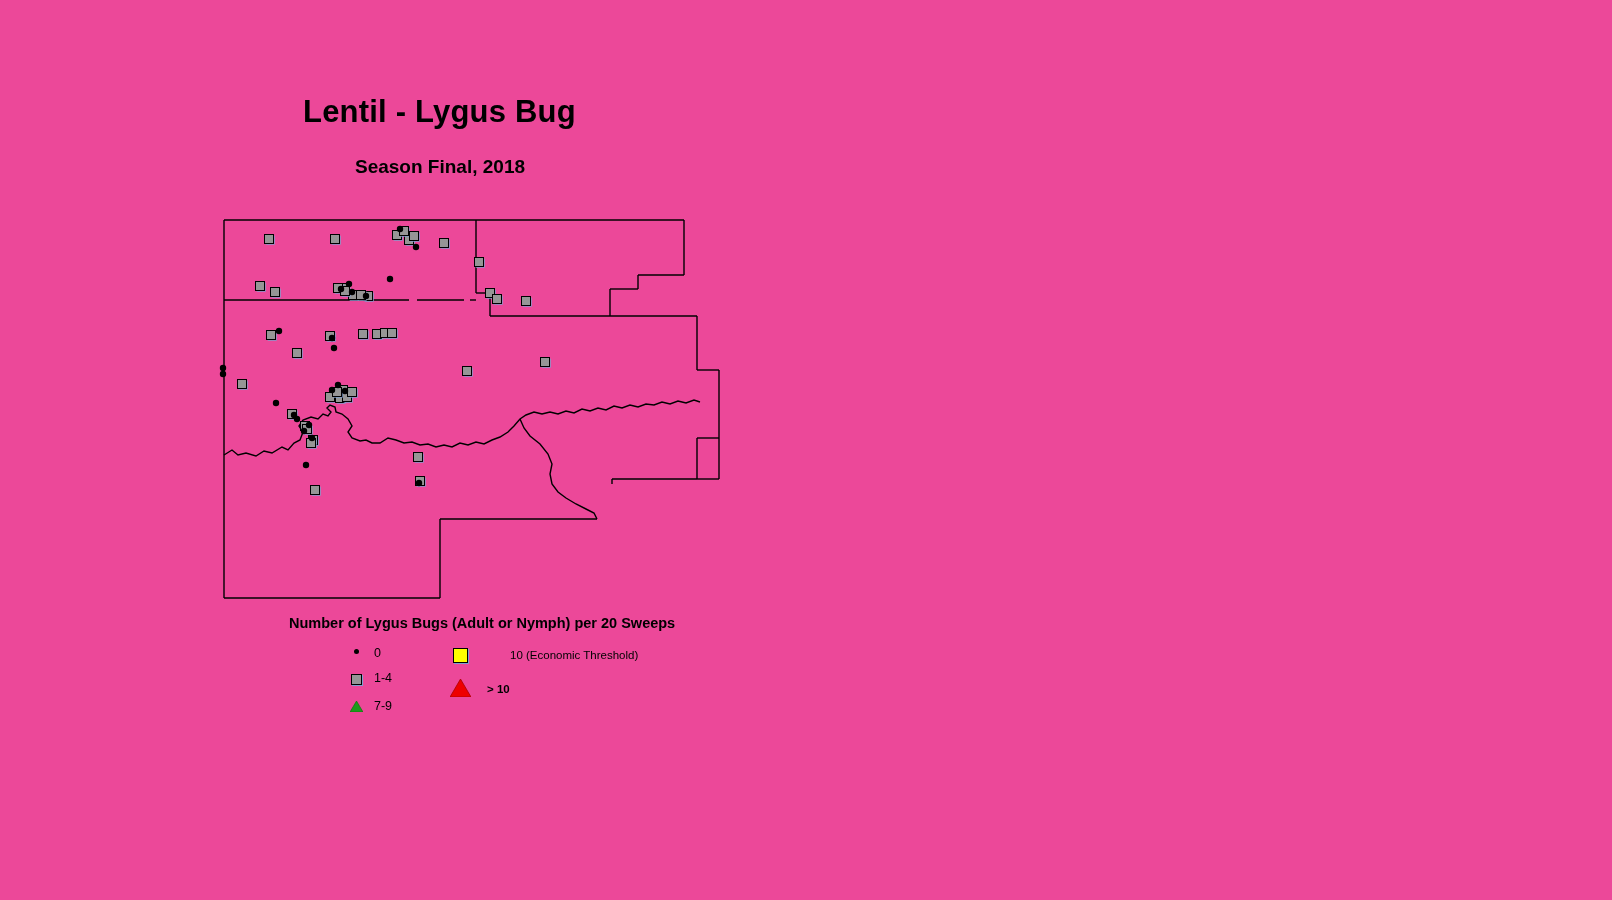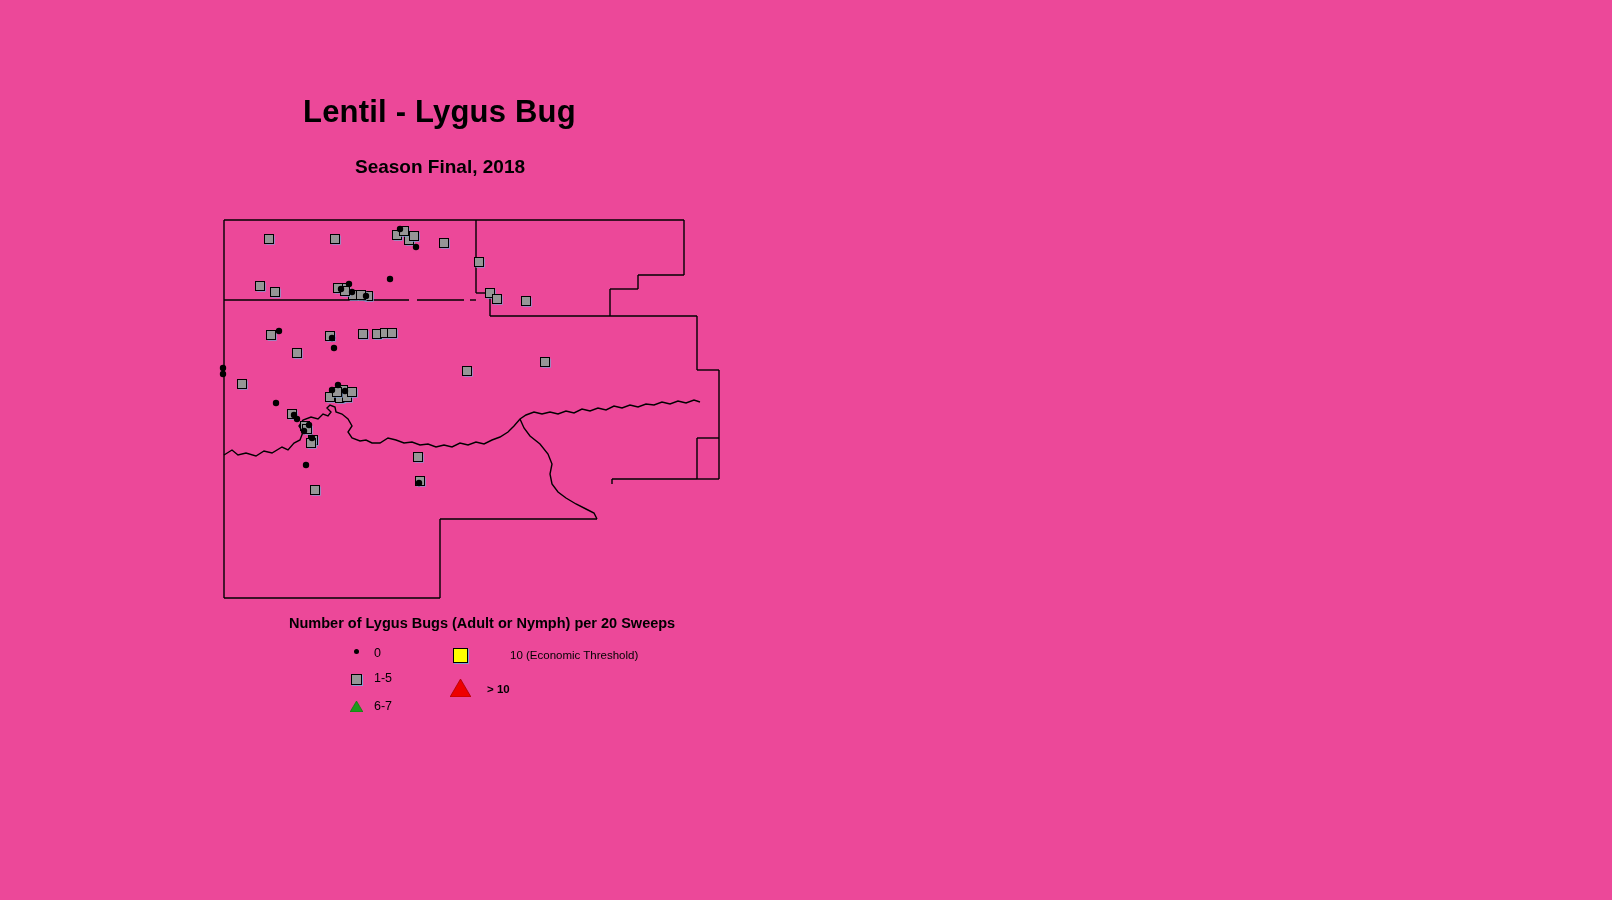--- a/index.html
+++ b/index.html
@@ -251,28 +251,28 @@
         </g>
     </svg>
   </div>
 
   <div id="legend-caption">Number of Lygus Bugs (Adult or Nymph) per 20 Sweeps</div>
 
   <div class="lg-sym sym-dot" style="left:354px; top:649px; width:5px; height:5px;"></div>
   <div class="legend-label" style="left:374px; top:646px;">0</div>
 
   <div class="lg-sym sym-square" style="left:351px; top:674px; width:11px; height:11px; background:#969696; border:1px solid #000; box-shadow:1px 1px 0 #7f9fcf;"></div>
-  <div class="legend-label" style="left:374px; top:671px;">1-5</div>
+  <div class="legend-label" style="left:374px; top:671px;">1-4</div>
 
   <div class="lg-sym" style="left:350px; top:701px; width:13px; height:11px;">
     <svg width="13" height="11" viewBox="0 0 13 11">
         <polygon points="6.5,0 13,11 0,11" fill="#1c9a1c" stroke="#0c7a0c" stroke-width="0.7"></polygon>
       </svg>
   </div>
-  <div class="legend-label" style="left:374px; top:699px;">6-7</div>
+  <div class="legend-label" style="left:374px; top:699px;">7-9</div>
 
   <div class="lg-sym sym-square" style="left:453px; top:648px; width:15px; height:15px; background:#ffff00; border:1px solid #000; box-shadow:1px 1px 0 #7f9fcf;"></div>
   <div class="legend-label small" style="left:487px; top:649px;margin-left:23px;">10 (Economic Threshold)</div>
 
   <div class="lg-sym" style="left:450px; top:679px; width:21px; height:18px;">
     <svg width="21" height="18" viewBox="0 0 21 18">
         <polygon points="10.5,0 21,18 0,18" fill="#ee0000" stroke="#aa0000" stroke-width="0.8"></polygon>
       </svg>
   </div>
   <div class="legend-label small" style="left:487px; top:683px;font-weight:bold;">&gt; 10</div>

